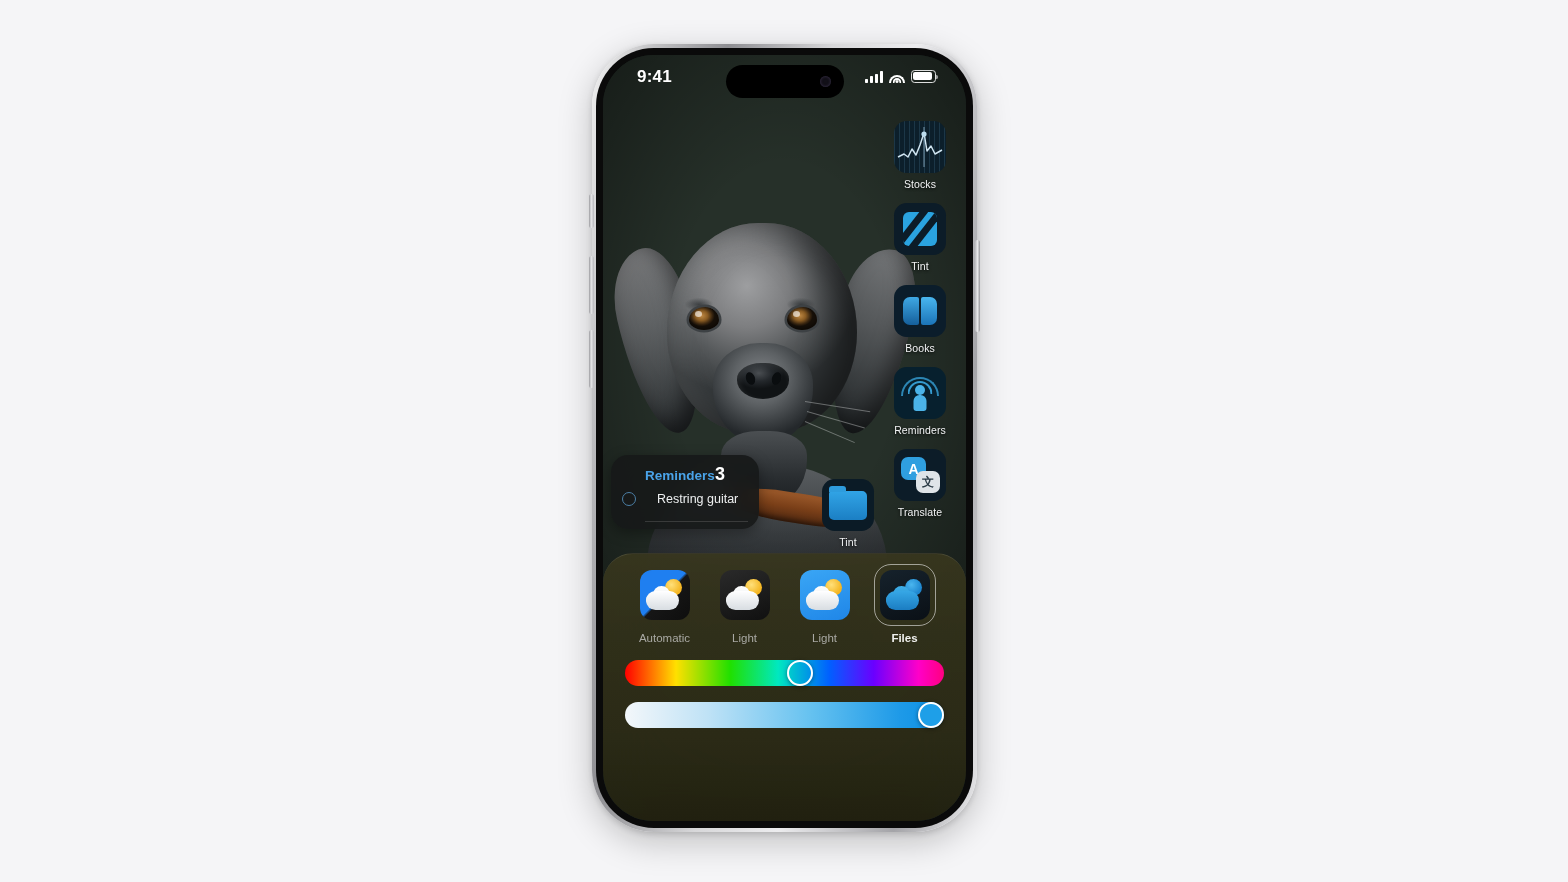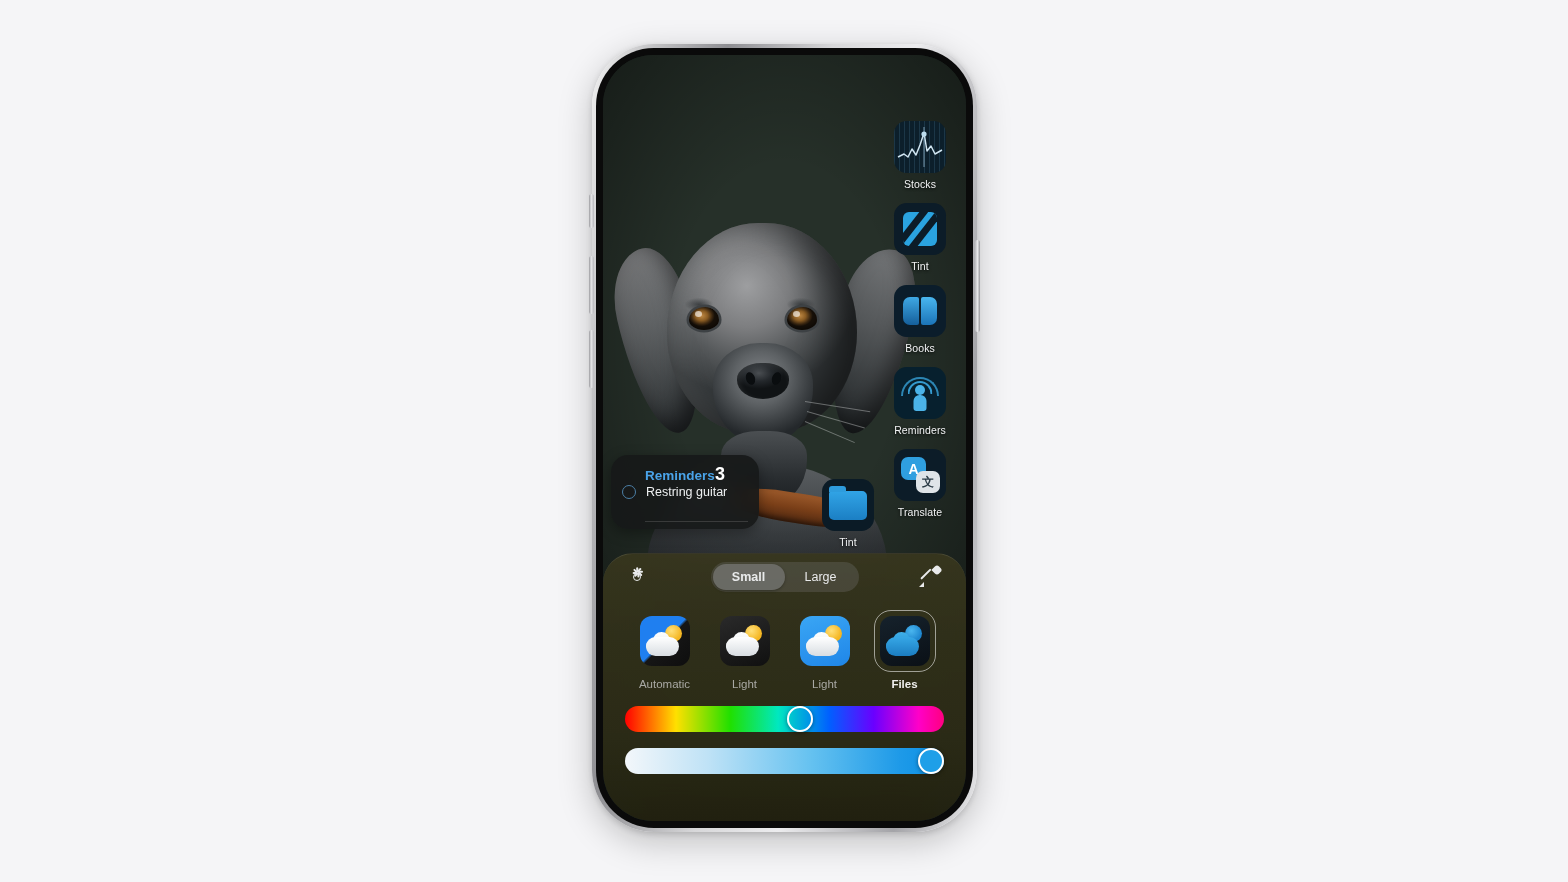--- a/index.html
+++ b/index.html
@@ -215,21 +215,21 @@
   .widget {
     position:absolute; left:8px; top:400px; width:148px; height:74px;
     border-radius:17px; background:rgba(22,24,24,.90);
     backdrop-filter: blur(10px);
     padding:9px 11px; z-index:5;
     box-shadow:0 4px 14px rgba(0,0,0,.35);
   }
   .w-head { display:flex; align-items:baseline; justify-content:center; }
   .w-title { color:#4aa3e8; font-size:13.5px; font-weight:700; }
   .w-count { color:#fff; font-size:18px; font-weight:700; }
-  .w-row { display:flex; align-items:center; gap:10px; margin-top:0; }
+  .w-row { display:flex; align-items:center; gap:21px; margin-top:7px; }
   .w-circle { width:14px; height:14px; border-radius:50%; border:1.8px solid #4c7fa6; flex:none; }
   .w-task { color:#eef0f1; font-size:12.5px; }
   .w-rule { position:absolute; left:34px; right:11px; bottom:7px; height:1px; background:rgba(255,255,255,.14); }
 
   
   .sheet {
     position:absolute; left:0; right:0; bottom:0; height:268px; z-index:7;
     border-radius:30px 30px 0 0;
     background:
       linear-gradient(180deg, rgba(58,56,30,.88) 0%, rgba(50,49,26,.92) 30%, rgba(44,43,22,.95) 70%, rgba(34,33,16,.97) 100%);
@@ -345,20 +345,42 @@
           <div class="d-nostril r"></div>
           <div class="d-collar"></div>
           <div class="d-whisker" style="left:196px; top:206px; width:66px; transform:rotate(9deg);"></div>
           <div class="d-whisker" style="left:198px; top:216px; width:60px; transform:rotate(16deg);"></div>
           <div class="d-whisker" style="left:196px; top:226px; width:54px; transform:rotate(23deg);"></div>
         </div>
 
         <div class="wall-vignette"></div>
       </div>
 
+      <div class="statusbar">
+        <div class="sb-time">9:41</div>
+        <div class="island">
+          <div class="island-cam"></div>
+        </div>
+        <div class="sb-right">
+          <div class="cell">
+              <i></i>
+              <i></i>
+              <i></i>
+              <i></i>
+            </div>
+          <div class="wifi">
+              <b></b>
+              <b></b>
+              <b></b>
+            </div>
+          <div class="battery">
+              <i></i>
+            </div>
+        </div>
+      </div>
 
       <div class="apps">
 
         <div class="app">
           <div class="app-tile ic-stocks">
             <div class="bars"></div>
             <svg width="52" height="52" viewBox="0 0 52 52" style="position:absolute;inset:0;">
               <path d="M4 36 L10 33 L14 36 L18 28 L22 34 L26 24 L30 12 L33 30 L37 25 L41 33 L48 29" fill="none" stroke="#cfe4f0" stroke-width="1.5" stroke-linejoin="round"></path>
               <line x1="30" y1="6" x2="30" y2="46" stroke="#9dc3da" stroke-width="1" opacity=".75"></line>
               <circle cx="30" cy="13" r="2.6" fill="#bcdcee"></circle>
@@ -419,45 +441,20 @@
         </div>
         <div class="w-row">
           <span class="w-circle"></span>
           <span class="w-task">Restring guitar</span>
         </div>
         <div class="w-rule"></div>
       </div>
 
       <div class="sheet">
 
-        <div class="sheet-top">
-
-          <div class="sun-icon">
-            <div class="core"></div>
-            <div class="ray" style="transform:rotate(0deg) translate(-50%,-50%)   translateY(-7.5px);"></div>
-            <div class="ray" style="transform:rotate(45deg) translate(-50%,-50%)  translateY(-7.5px);"></div>
-            <div class="ray" style="transform:rotate(90deg) translate(-50%,-50%)  translateY(-7.5px);"></div>
-            <div class="ray" style="transform:rotate(135deg) translate(-50%,-50%) translateY(-7.5px);"></div>
-            <div class="ray" style="transform:rotate(180deg) translate(-50%,-50%) translateY(-7.5px);"></div>
-            <div class="ray" style="transform:rotate(225deg) translate(-50%,-50%) translateY(-7.5px);"></div>
-            <div class="ray" style="transform:rotate(270deg) translate(-50%,-50%) translateY(-7.5px);"></div>
-            <div class="ray" style="transform:rotate(315deg) translate(-50%,-50%) translateY(-7.5px);"></div>
-          </div>
-
-          <div class="seg">
-            <div class="seg-opt active">Small</div>
-            <div class="seg-opt">Large</div>
-          </div>
-
-          <div class="dropper">
-            <div class="bulb"></div>
-              <div class="stick"></div>
-              <div class="tip"></div>
-          </div>
-        </div>
 
         <div class="modes">
 
           <div class="mode">
             <div class="mode-sel">
               <div class="mode-tile m-auto">
                 <div class="cloud-art">
                     <div class="cl-sun"></div>
                     <div class="cl-puff2"></div>
                   <div class="cl-puff"></div>

